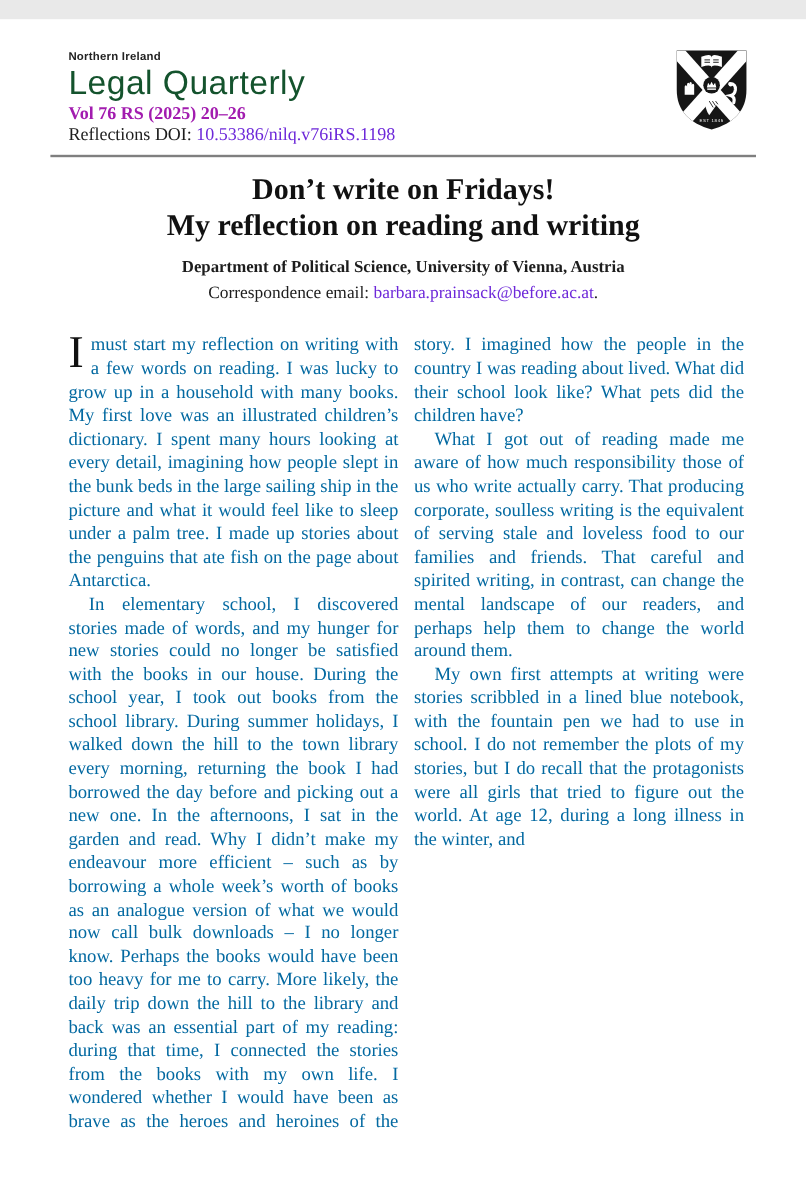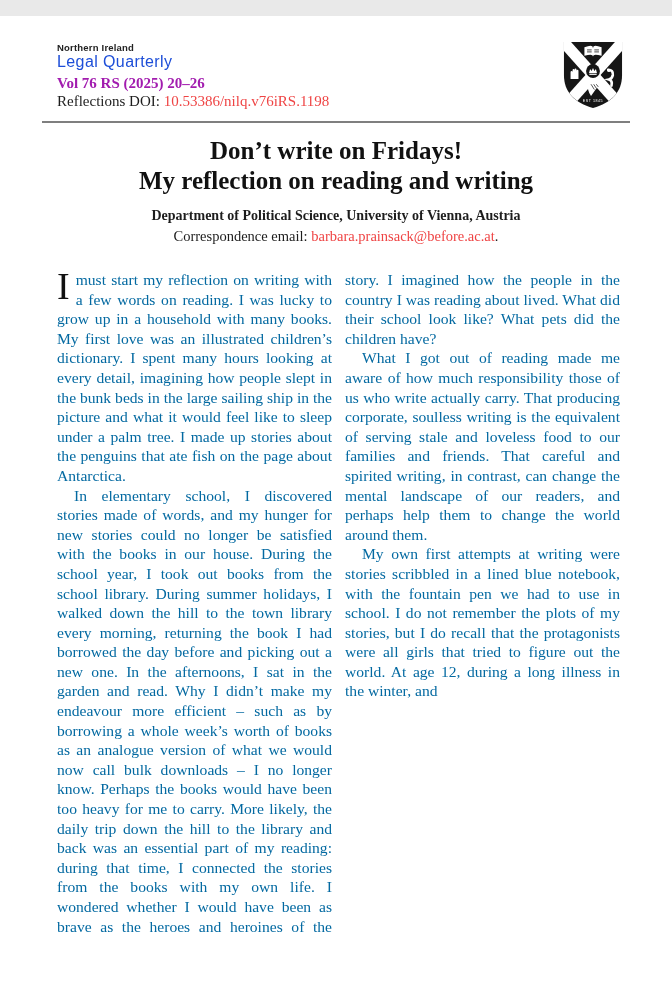--- a/index.html
+++ b/index.html
@@ -18,28 +18,28 @@
     display:flex; justify-content:space-between; align-items:flex-start;
     padding:26px 46px 0 57px;
   }
   .journal-top {
     font-family:"Liberation Sans", sans-serif;
     font-size:9.5px; font-weight:bold; letter-spacing:0.2px;
     color:#222;
   }
   .journal-name {
     font-family:"Liberation Sans", sans-serif;
-    font-size:16px; font-weight:300; letter-spacing:0.4px;
-    color:#1d4ed8; line-height:1.05; margin-top:1px;
+    font-size:28px; font-weight:300; letter-spacing:0.4px;
+    color:#14532d; line-height:1.05; margin-top:1px;
   }
   .journal-vol {
     font-size:15px; font-weight:bold; margin-top:4px; color:#a21caf;
   }
   .journal-doi { font-size:15px; margin-top:1px; color:#1d1d1d; }
-  .link { color:#ef4444; text-decoration:none; cursor:pointer; }
+  .link { color:#6d28d9; text-decoration:none; cursor:pointer; }
   .logo { width:66px; height:70px; margin-top:-2px; }
   .rule { height:2px; background:#7f7f7f; margin:7px 42px 0 42px; }
   
   .title-block { text-align:center; margin-top:13px; }
   .article-title {
     font-size:25px; font-weight:bold; line-height:30px;
     margin:0; color:#111;
   }
   .author { font-size:17.5px; margin-top:9px; }
   .affiliation { font-size:14px; font-weight:bold; margin-top:12px; }

